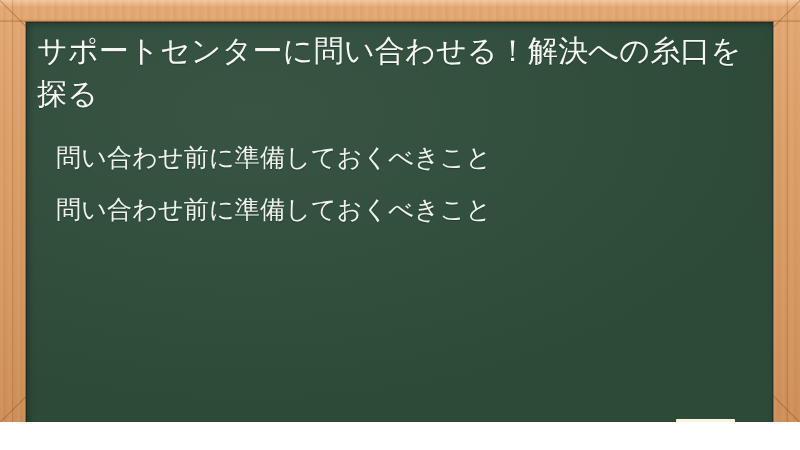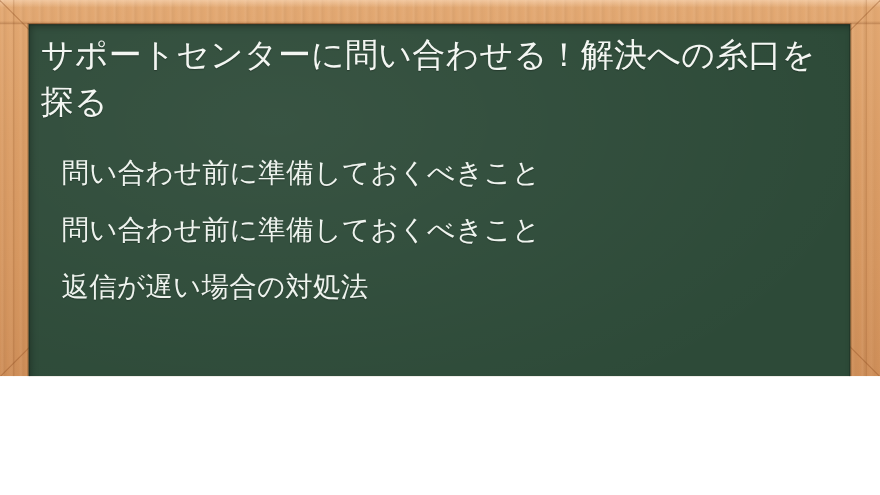--- a/index.html
+++ b/index.html
@@ -9,21 +9,21 @@
     background: #ffffff;
   }
   body {
     font-family: "DejaVu Sans", "Liberation Sans", sans-serif;
   }
 
   
   .canvas {
     position: relative;
     width: 800px;
-    height: 342px;
+    height: 422px;
     overflow: hidden;
     background: #d89a64;
   }
 
   
   .frame {
     position: absolute;
     inset: 0;
     background:
       
@@ -129,21 +129,20 @@
     letter-spacing: 0.2px;
     text-shadow: 0 1px 1px rgba(0,0,0,0.28);
     white-space: pre-wrap;
   }
 
   .board-list {
     list-style: none;
     margin: 0;
     padding: 0;
     margin-top: 30px;
-    font-family: Liberation Serif, serif;
   }
   .board-list li {
     color: #eef3ee;
     font-size: 25px;
     font-weight: 400;
     line-height: 1;
     letter-spacing: 0.2px;
     padding-left: 19px;
     margin-bottom: 27px;
     text-shadow: 0 1px 1px rgba(0,0,0,0.25);
@@ -178,21 +177,20 @@
   </div>
 
   <div class="board">
     <div class="board-content">
 
       <h1 class="board-title">サポートセンターに問い合わせる！解決への糸口を探る</h1>
 
       <ul class="board-list">
         <li>問い合わせ前に準備しておくべきこと</li>
         <li>問い合わせ前に準備しておくべきこと</li>
-        <li>返信が遅い場合の対処法</li>
       </ul>
 
     </div>
   </div>
 
   <div class="chalk"></div>
 
 </div>
 
 </body></html>

